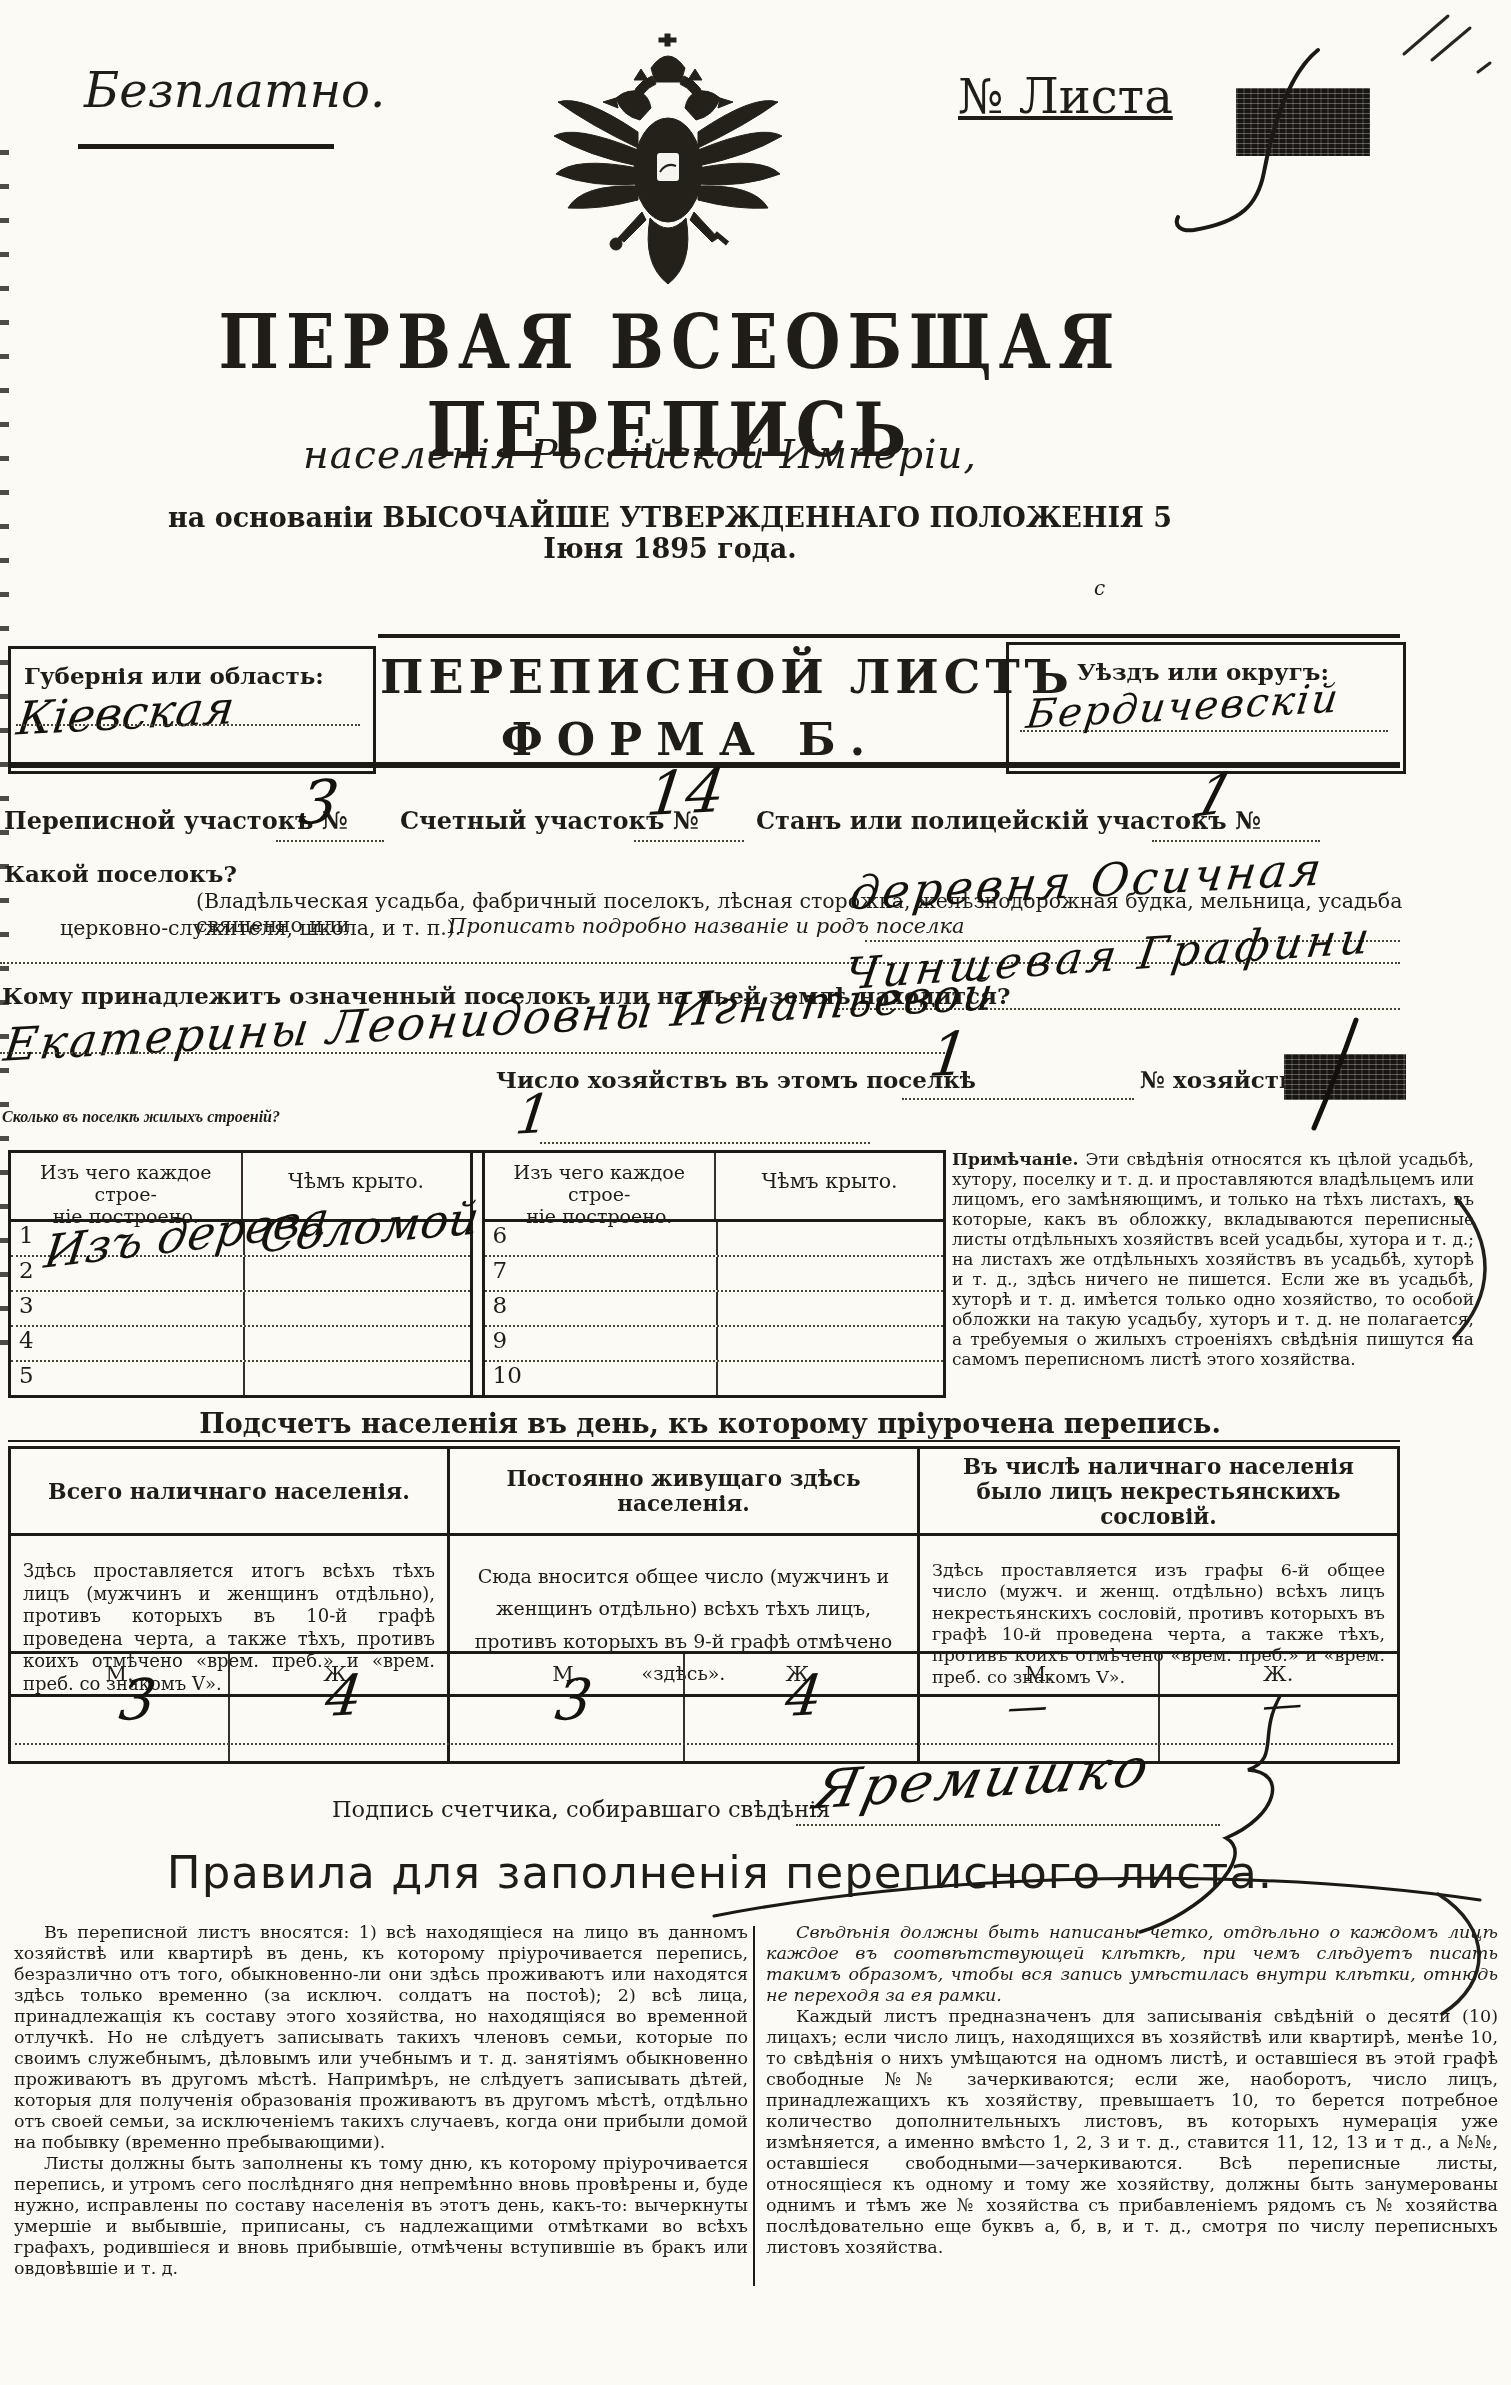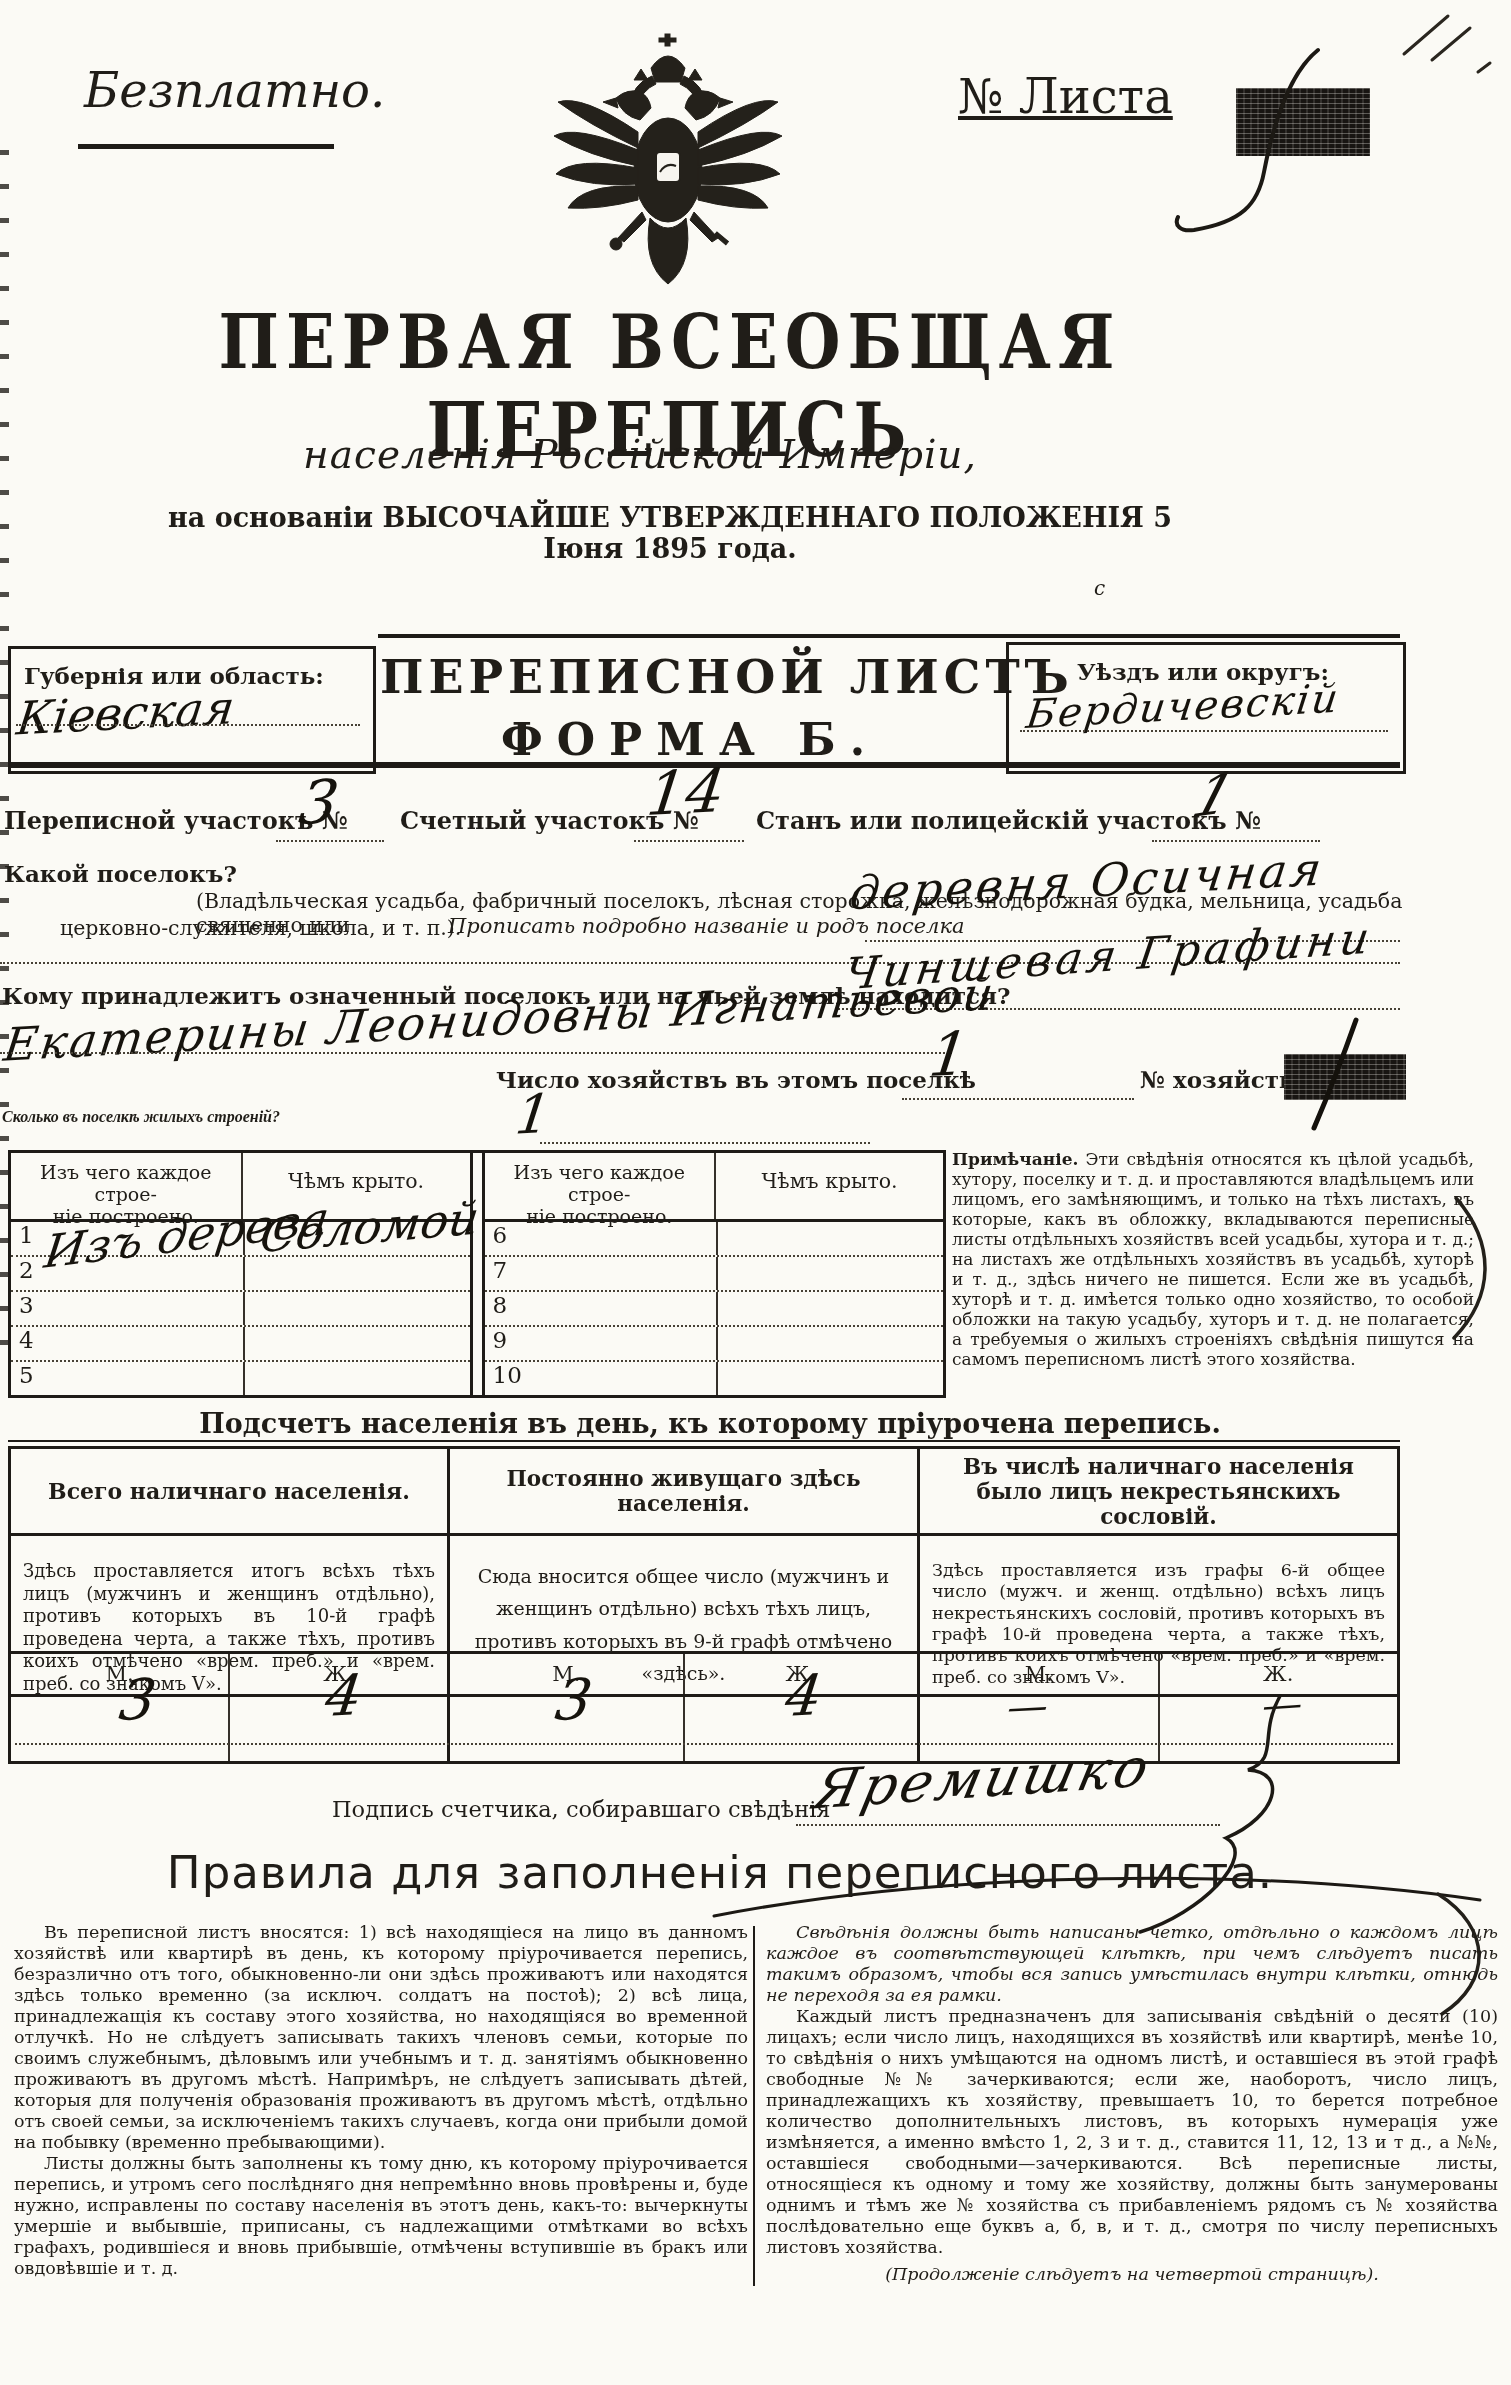--- a/index.html
+++ b/index.html
@@ -286,16 +286,15 @@
        font-family:'DejaVu Sans','Liberation Sans',sans-serif;">Правила для заполненія переписного листа.</div>
 
   <div class="rucol" style="left:14px;top:1922px;width:734px;">
     <p>Въ переписной листъ вносятся: 1) всѣ находящіеся на лицо въ данномъ хозяйствѣ или квартирѣ въ день, къ которому пріурочивается перепись, безразлично отъ того, обыкновенно-ли они здѣсь проживаютъ или находятся здѣсь только временно (за исключ. солдатъ на постоѣ); 2) всѣ лица, принадлежащія къ составу этого хозяйства, но находящіяся во временной отлучкѣ. Но не слѣдуетъ записывать такихъ членовъ семьи, которые по своимъ служебнымъ, дѣловымъ или учебнымъ и т. д. занятіямъ обыкновенно проживаютъ въ другомъ мѣстѣ. Напримѣръ, не слѣдуетъ записывать дѣтей, которыя для полученія образованія проживаютъ въ другомъ мѣстѣ, отдѣльно отъ своей семьи, за исключеніемъ такихъ случаевъ, когда они прибыли домой на побывку (временно пребывающими).</p>
     <p>Листы должны быть заполнены къ тому дню, къ которому пріурочивается перепись, и утромъ сего послѣдняго дня непремѣнно вновь провѣрены и, буде нужно, исправлены по составу населенія въ этотъ день, какъ-то: вычеркнуты умершіе и выбывшіе, приписаны, съ надлежащими отмѣтками во всѣхъ графахъ, родившіеся и вновь прибывшіе, отмѣчены вступившіе въ бракъ или овдовѣвшіе и т. д.</p>
   </div>
   <div class="rule" style="left:753px;top:1926px;width:2px;height:360px;"></div>
   <div class="rucol" style="left:766px;top:1922px;width:732px;">
     <p class="i">Свѣдѣнія должны быть написаны четко, отдѣльно о каждомъ лицѣ каждое въ соотвѣтствующей клѣткѣ, при чемъ слѣдуетъ писать такимъ образомъ, чтобы вся запись умѣстилась внутри клѣтки, отнюдь не переходя за ея рамки.</p>
     <p>Каждый листъ предназначенъ для записыванія свѣдѣній о десяти (10) лицахъ; если число лицъ, находящихся въ хозяйствѣ или квартирѣ, менѣе 10, то свѣдѣнія о нихъ умѣщаются на одномъ листѣ, и оставшіеся въ этой графѣ свободные №№ зачеркиваются; если же, наоборотъ, число лицъ, принадлежащихъ къ хозяйству, превышаетъ 10, то берется потребное количество дополнительныхъ листовъ, въ которыхъ нумерація уже измѣняется, а именно вмѣсто 1, 2, 3 и т. д., ставится 11, 12, 13 и т д., а №№, оставшіеся свободными—зачеркиваются. Всѣ переписные листы, относящіеся къ одному и тому же хозяйству, должны быть занумерованы однимъ и тѣмъ же № хозяйства съ прибавленіемъ рядомъ съ № хозяйства послѣдовательно еще буквъ а, б, в, и т. д., смотря по числу переписныхъ листовъ хозяйства.</p>
-    <p class="i ctr" style="text-indent:0;margin-top:6px;">(Продолженіе слѣдуетъ на четвертой страницѣ).</p>
   </div>
 
 </div>
 
 </body></html>

